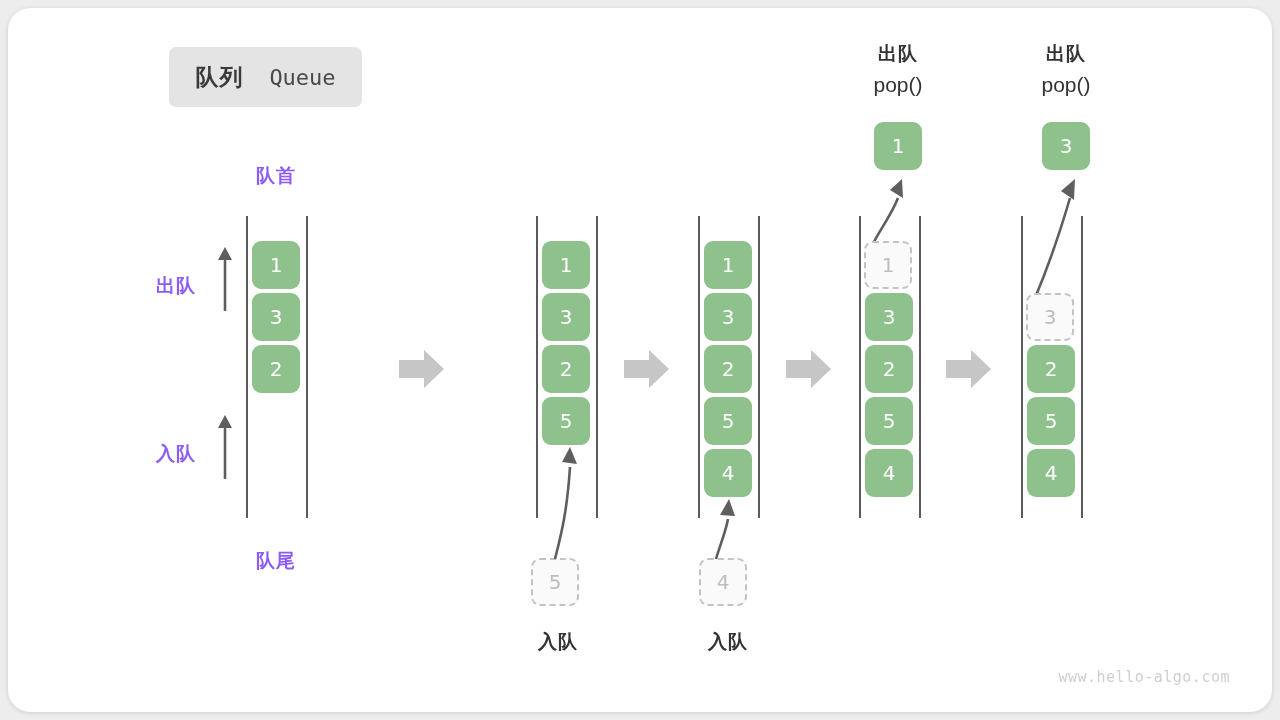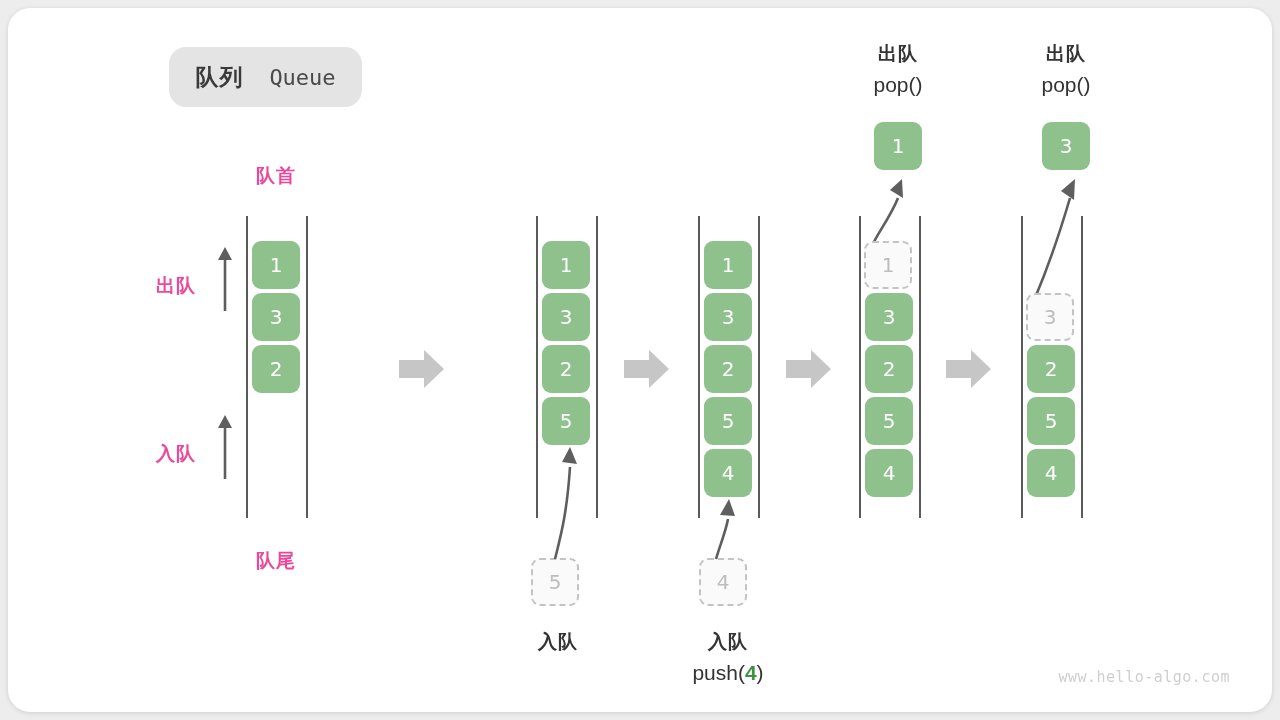--- a/index.html
+++ b/index.html
@@ -23,21 +23,21 @@
     border-radius: 22px;
     box-shadow: 0 1px 5px rgba(0,0,0,0.13);
   }
   .abs { position: absolute; }
 
   
   #title-chip {
     left: 161px; top: 39px;
     width: 193px; height: 60px;
     background: #e4e4e4;
-    border-radius: 17px;
+    border-radius: 7px;
     display: flex;
     align-items: center;
     justify-content: center;
     gap: 26px;
   }
   #title-chip .cn {
     font-size: 23px;
     font-weight: bold;
     color: #3a3a3a;
     letter-spacing: 1px;
@@ -45,21 +45,21 @@
   #title-chip .en {
     font-size: 22px;
     color: #4a4a4a;
     font-family: "DejaVu Sans Mono", "Liberation Mono", monospace;
   }
 
   
   .cn-bold {
     font-size: 19px;
     font-weight: bold;
-    color: #ec4899;
+    color: #8b5cf6;
     letter-spacing: 1px;
     white-space: nowrap;
   }
   .op-label {
     text-align: center;
     white-space: nowrap;
     line-height: 1.52;
   }
   .op-label .cn {
     font-size: 19px;
@@ -186,21 +186,20 @@
   <div class="abs cell" style="left:696px; top:441px;">4</div>
 
   <div class="abs cell ghost" style="left:691px; top:550px;">4</div>
   <svg class="abs" style="left:700px; top:487px;" width="34" height="66">
     <path d="M8 64 C 12 50, 18 36, 20 24" stroke="#5e5e5e" stroke-width="2.6" fill="none"></path>
     <path d="M21 4 L27 21 L12 20 Z" fill="#5e5e5e"></path>
   </svg>
 
   <div class="abs op-label" style="left:630px; top:620px; width:180px;">
     <span class="cn">入队</span>
-    <span class="code"><span>push(</span><span class="num">4</span><span>)</span></span>
   </div>
 
   <svg class="abs flow-arrow" style="left:778px; top:341px;">
     <path d="M0 11 L25 11 L25 1 L45 20 L25 39 L25 29 L0 29 Z" fill="#c6c6c6"></path>
   </svg>
 
   <div class="abs op-label" style="left:810px; top:32px; width:160px;">
     <span class="cn">出队</span>
     <span class="code">pop()</span>
   </div>

